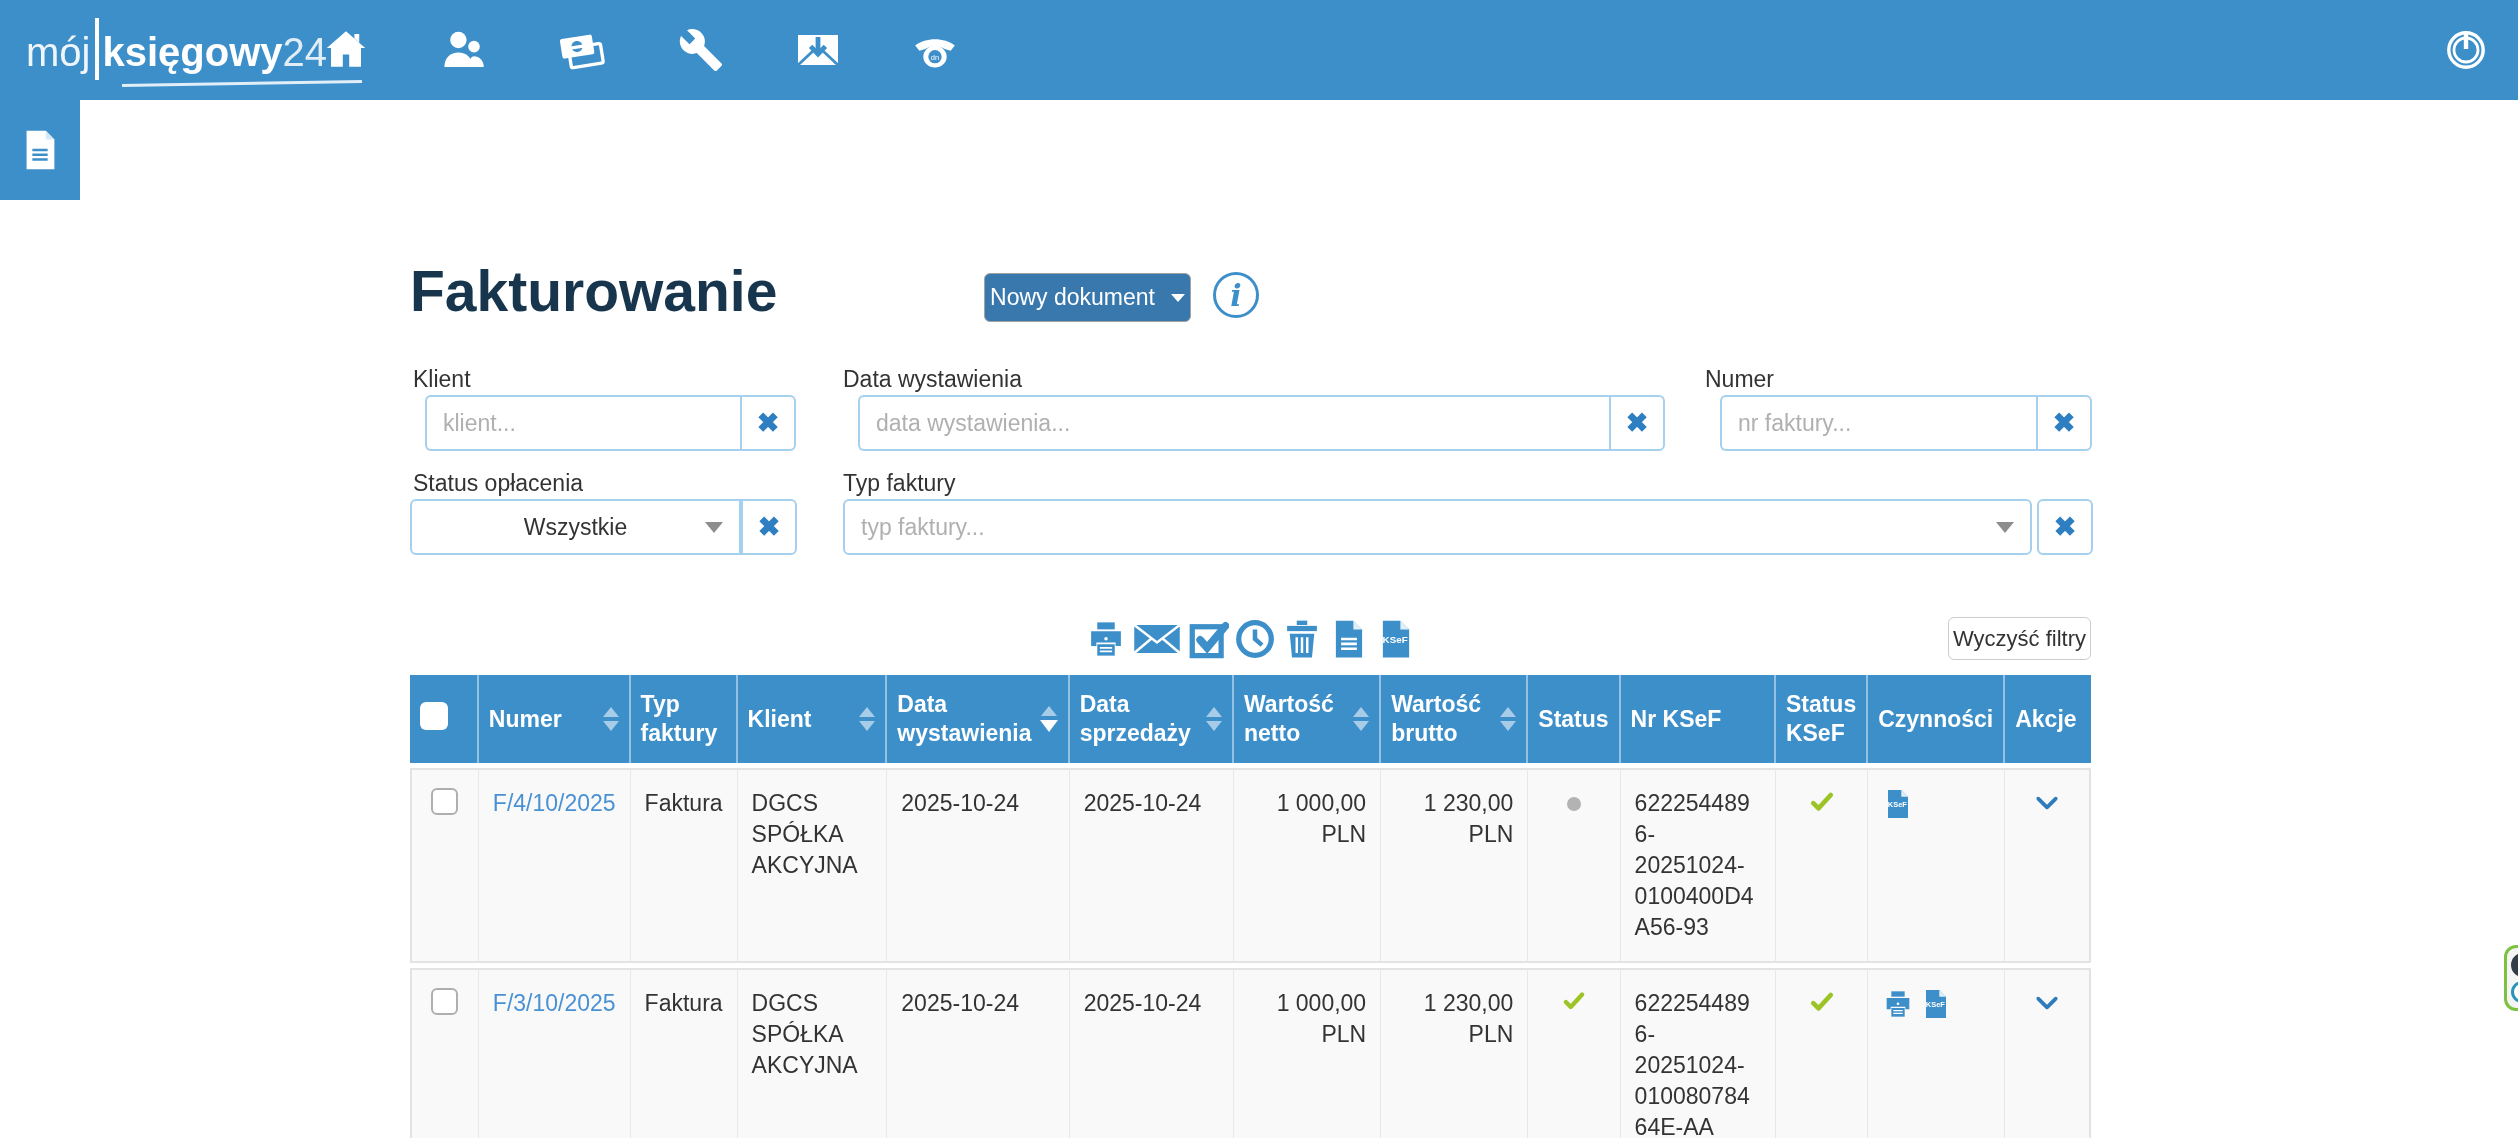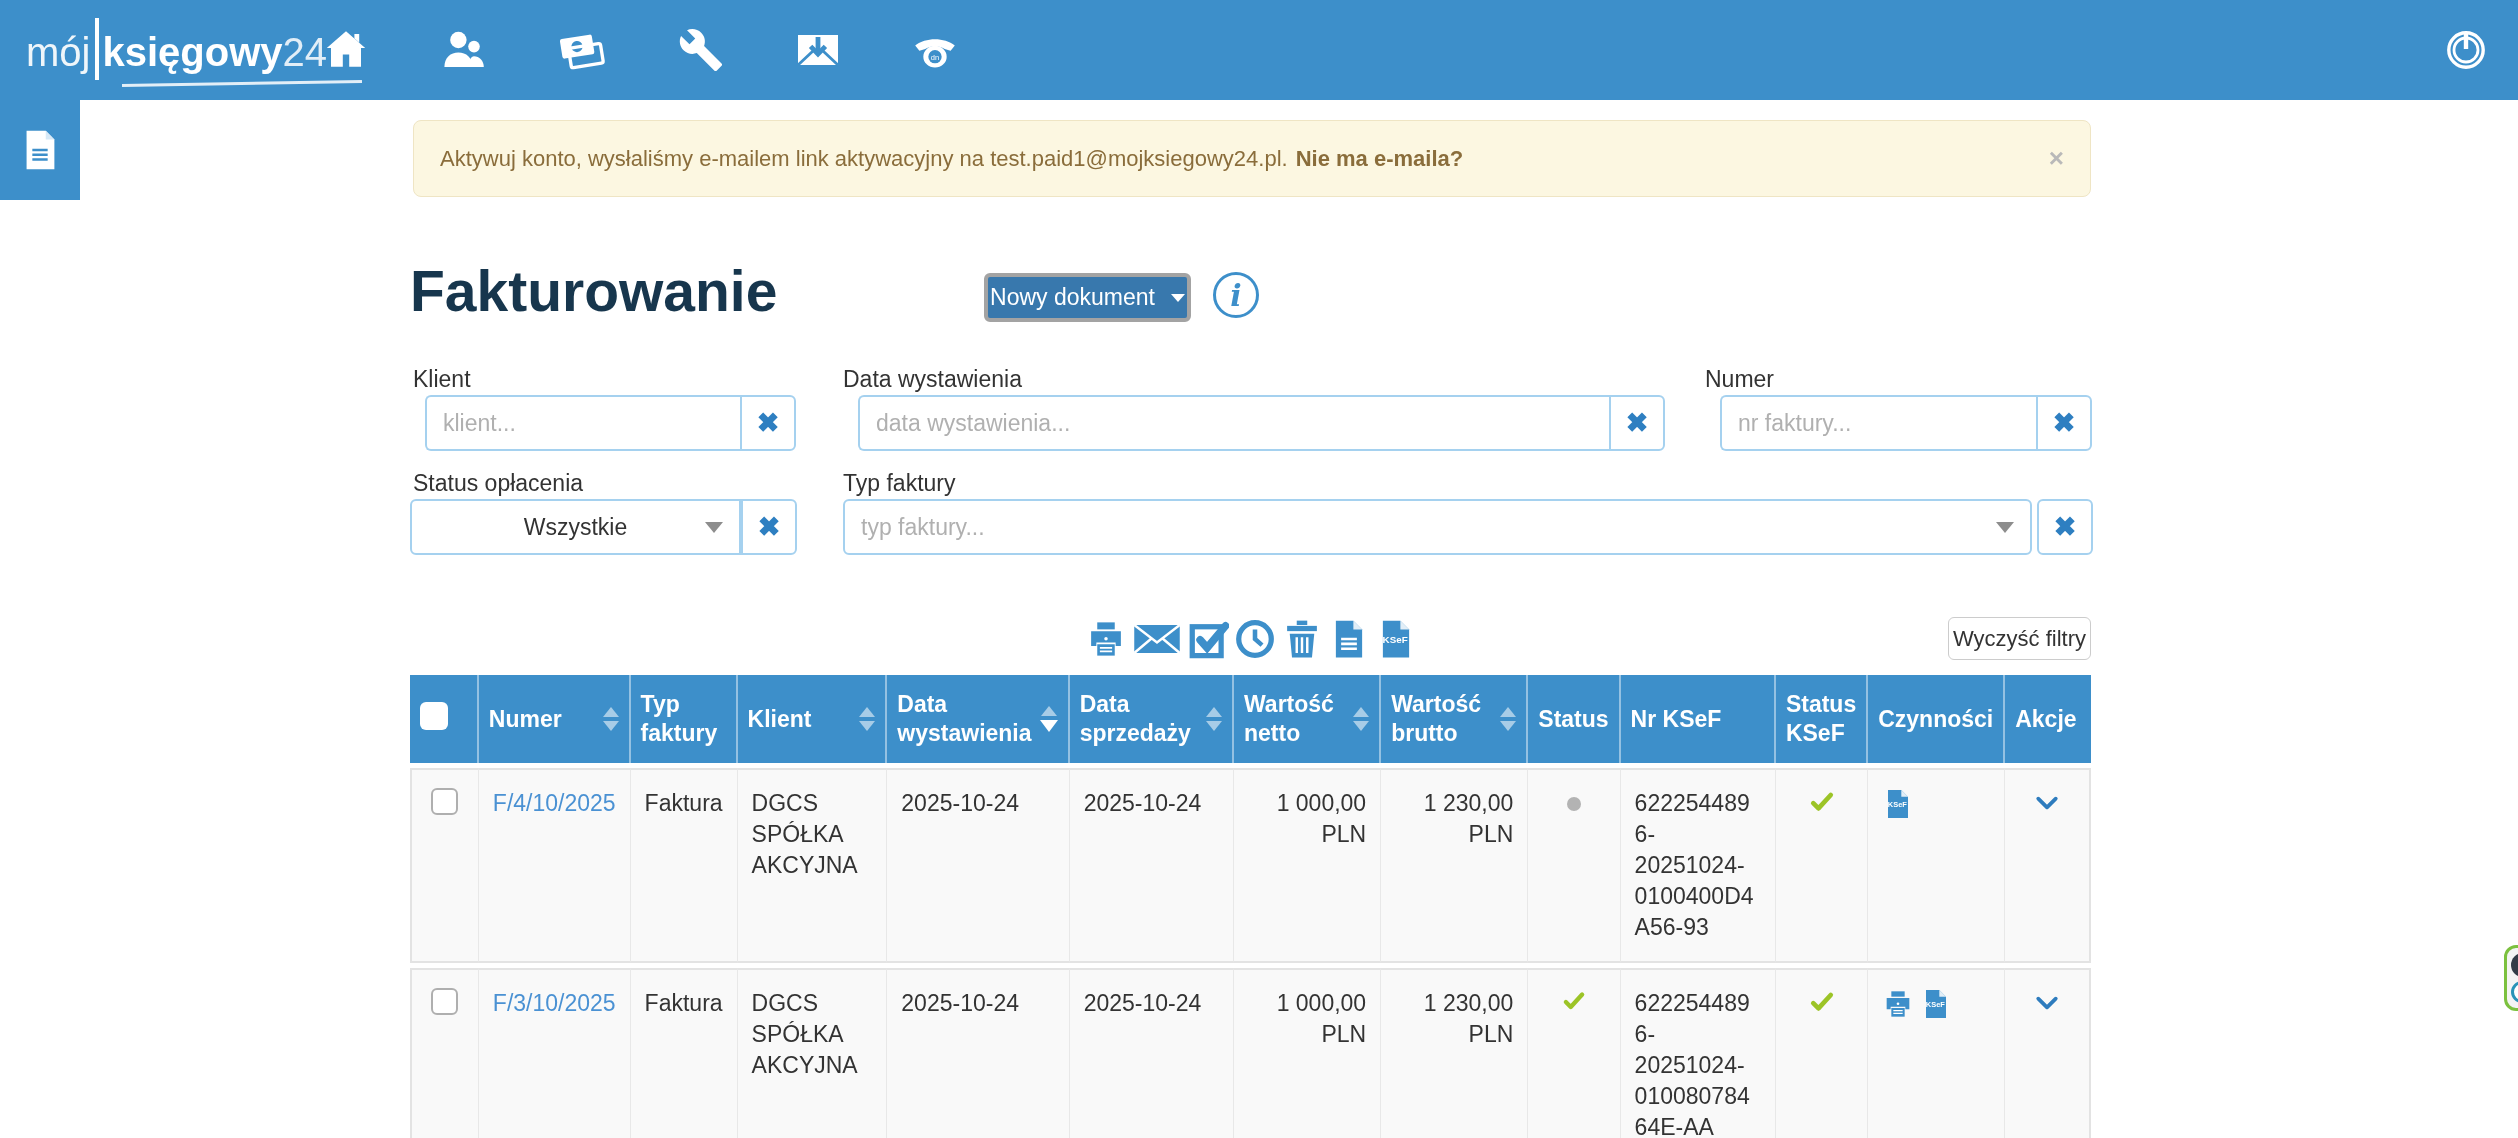--- a/index.html
+++ b/index.html
@@ -22,21 +22,21 @@
   
   .side-tab { position:absolute; left:0; top:100px; width:80px; height:100px; background:#3d8fca; display:flex; align-items:center; justify-content:center; }
 
   
   .alert { position:absolute; left:413px; top:120px; width:1678px; height:77px; background:#fcf7e1; border:1px solid #efe5c4; border-radius:8px; display:flex; align-items:center; padding:0 26px; color:#8a6d3b; font-size:22px; }
   .alert b { margin-left:8px; cursor:pointer; }
   .alert-close { position:absolute; right:26px; top:24px; font-size:26px; font-weight:bold; color:#b9b9b9; cursor:pointer; line-height:1; }
 
   
   .page-title { position:absolute; left:410px; top:258px; font-size:57px; font-weight:bold; color:#17364d; }
-  .btn-new { position:absolute; left:984px; top:273px; width:207px; height:49px; background:#3878ad; border:4px solid #a3a3a3; border-radius:6px; color:#fff; font-size:23px; display:flex; align-items:center; justify-content:center; gap:16px; cursor:pointer; }
+  .btn-new { position:absolute; left:984px; top:273px; width:207px; height:49px; background:#3878ad; border:1px solid #a3a3a3; border-radius:6px; color:#fff; font-size:23px; display:flex; align-items:center; justify-content:center; gap:16px; cursor:pointer; }
   .caret-w { width:0; height:0; border-left:7px solid transparent; border-right:7px solid transparent; border-top:8px solid #fff; }
   .info-btn { position:absolute; left:1213px; top:272px; width:46px; height:46px; border:3px solid #3d8fca; border-radius:50%; color:#3d8fca; font-family:"DejaVu Serif", serif; font-style:italic; font-weight:bold; font-size:30px; display:flex; align-items:center; justify-content:center; cursor:pointer; }
 
   
   .flabel { position:absolute; font-size:23px; color:#333; }
   .fgroup { position:absolute; display:flex; height:56px; }
   .fgroup input { height:56px; border:2px solid #a5d1ef; border-radius:6px 0 0 6px; border-right:none; font-size:23px; color:#555; padding:0 16px; outline:none; font-family:inherit; flex:1; min-width:0;margin-left:15px; }
   .fgroup input::placeholder { color:#b0b0b0; }
   .xbtn { width:56px; height:56px; background:#fff; border:2px solid #a5d1ef; border-radius:0 6px 6px 0; color:#2e7fc1; font-size:27px; font-weight:bold; display:flex; align-items:center; justify-content:center; cursor:pointer; }
   .xbtn.standalone { border-radius:6px; }
@@ -151,25 +151,20 @@
   </div>
 
   <div class="side-tab">
     <svg width="46" height="46" viewBox="0 0 24 24">
         <path d="M5 2h10l4.5 4.5V22H5z" fill="#fff"></path>
         <path d="M15 2v4.5h4.5z" fill="#d7e9f7"></path>
         <path d="M8 12h8M8 14.5h8M8 17h8" stroke="#3d8fca" stroke-width="1.3"></path>
       </svg>
   </div>
 
-  <div class="alert">
-    <span>Aktywuj konto, wysłaliśmy e-mailem link aktywacyjny na test.paid1@mojksiegowy24.pl.</span>
-    <b>Nie ma e-maila?</b>
-    <span class="alert-close">×</span>
-  </div>
 
   <h1 class="page-title">Fakturowanie</h1>
   <button class="btn-new">
     <span>Nowy dokument</span>
     <span class="caret-w"></span>
   </button>
   <div class="info-btn">i</div>
 
   <label class="flabel" style="left:413px; top:366px;">Klient</label>
   <div class="fgroup" style="left:410px; top:395px; width:386px;">

